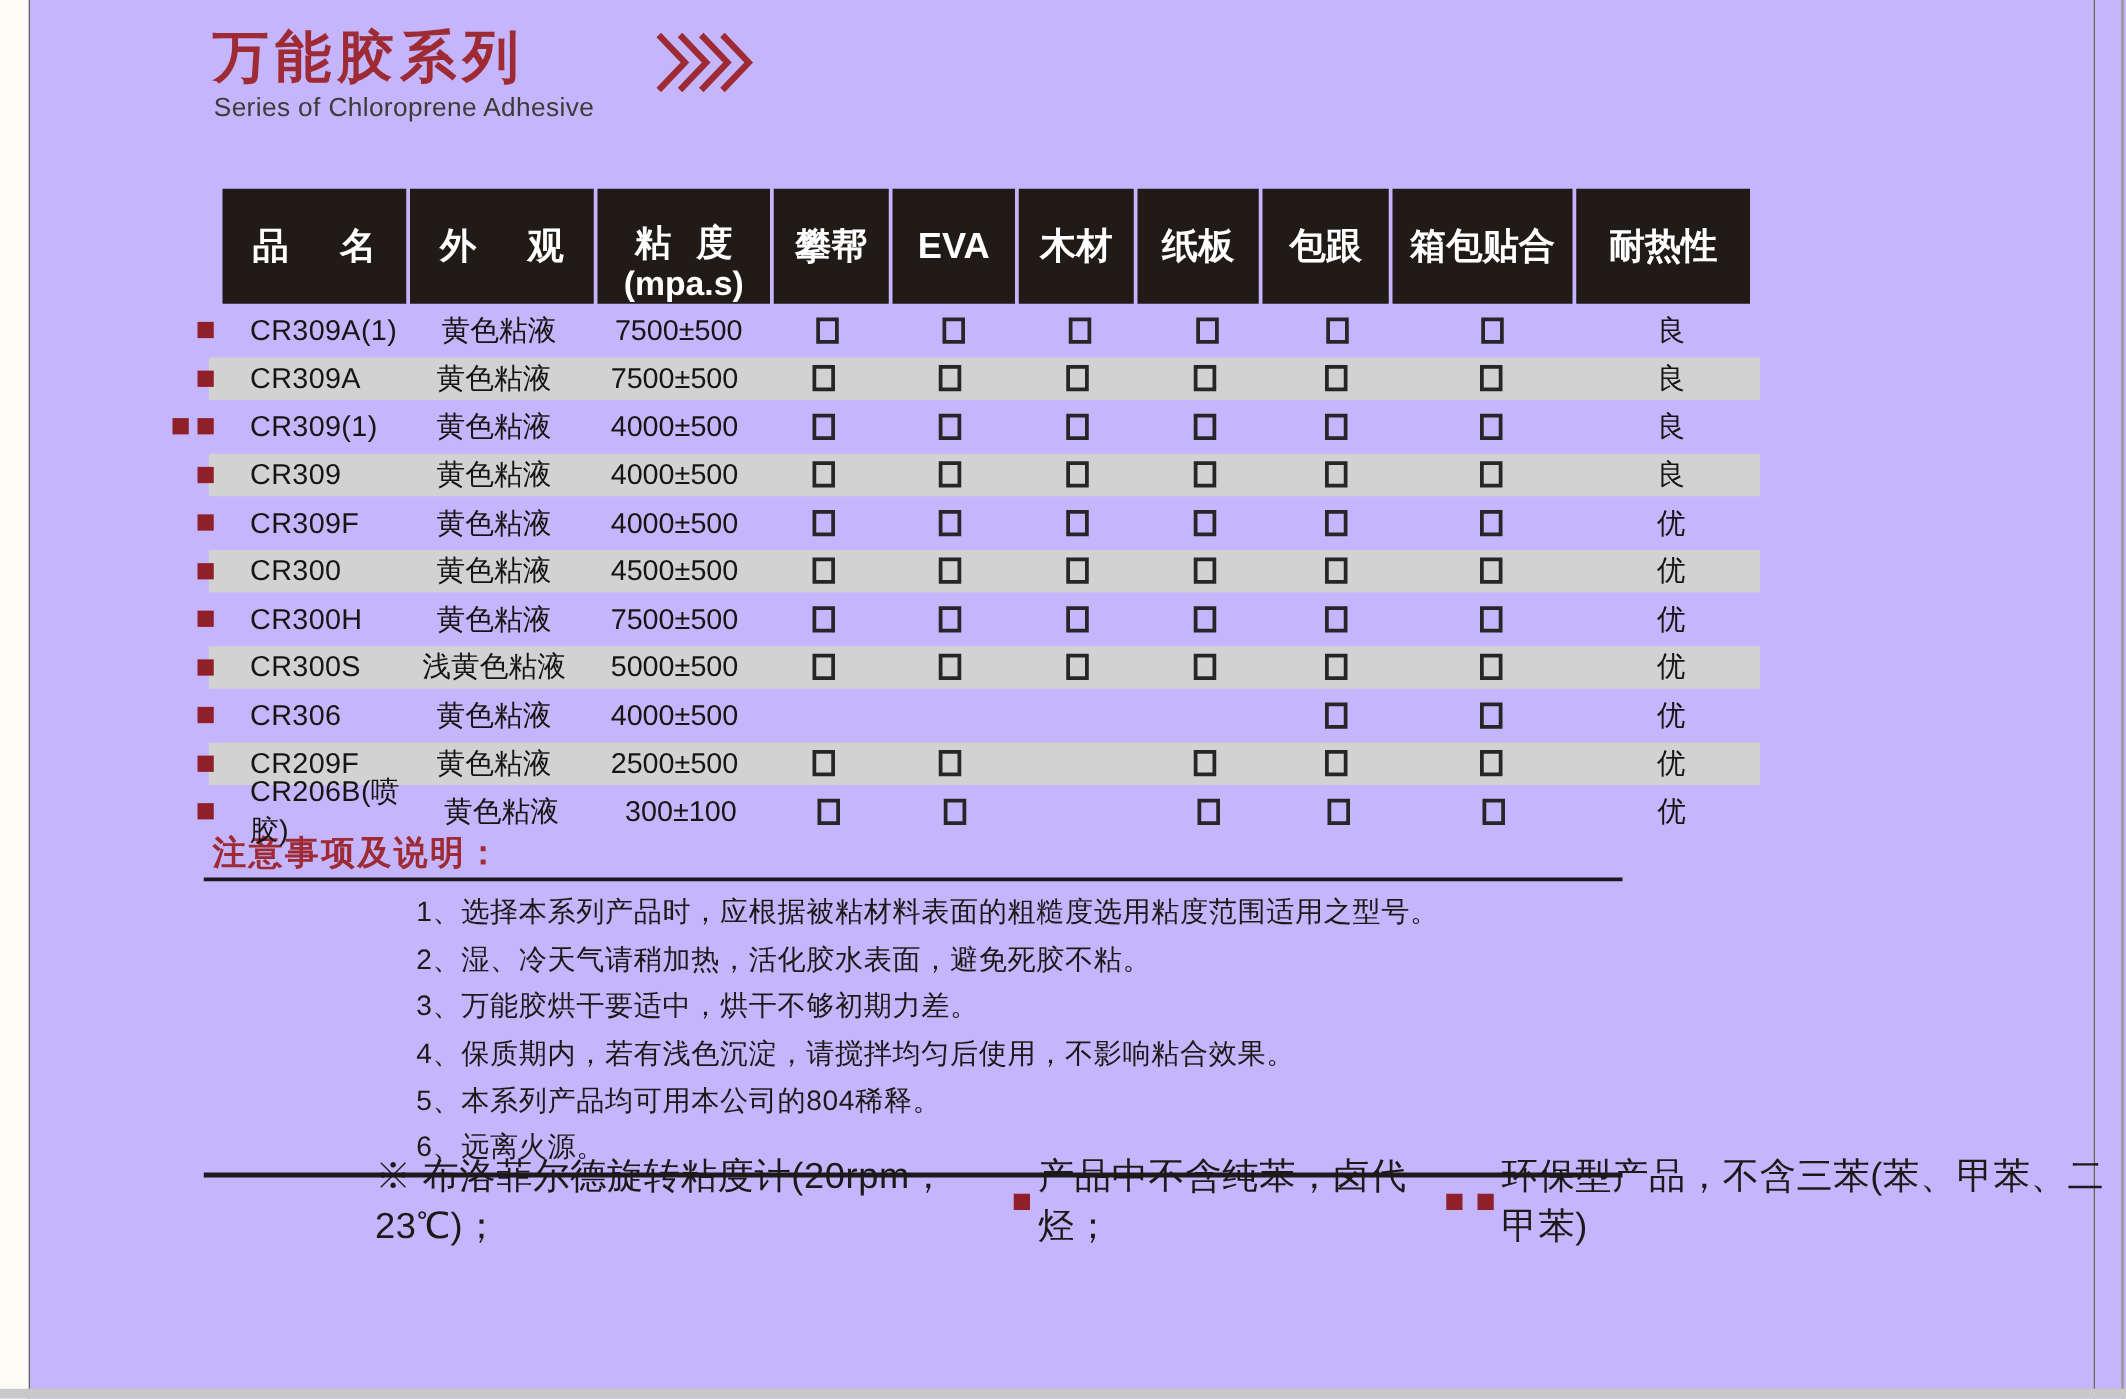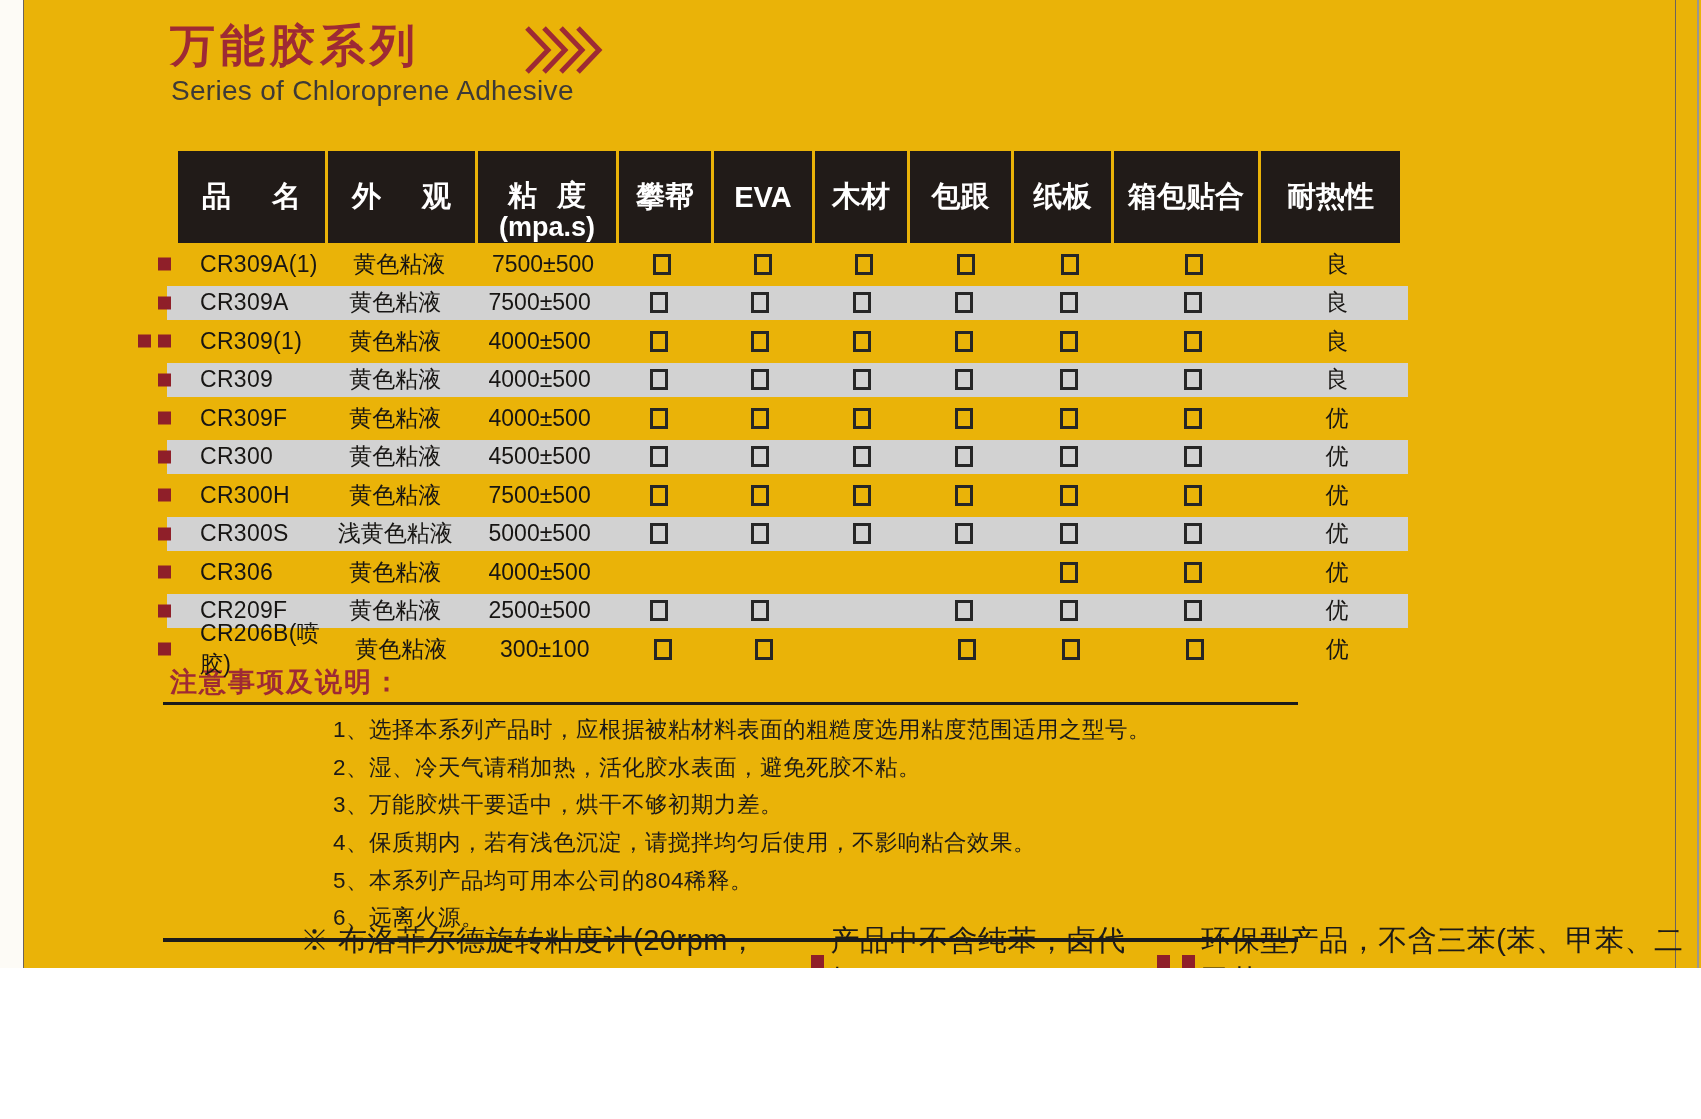--- a/index.html
+++ b/index.html
@@ -4,34 +4,34 @@
 <style>
   :root{
     --accent:#9e2a34;
     --marker:#8f1f29;
     --header-bg:#211b18;
     --stripe:#d2d2d2;
     --ink:#1c1a18;
   }
   html,body{margin:0;padding:0;background:#ffffff;}
   .page{
-    position:relative;width:1701px;height:968px;background:#eab308;
+    position:relative;width:1701px;height:1119px;background:#c4b5fd;
     font-family:"Liberation Sans",sans-serif;overflow:hidden;color:var(--ink);
   }
   
   .left-margin{position:absolute;left:0;top:0;width:23px;height:100%;background:#fdfbf6;}
   .vline{position:absolute;top:0;height:100%;}
   .vl-left{left:23px;width:1px;background:#6d645c;}
   .vl-r1{left:1675px;width:1px;background:#6d645c;}
   .vl-r2{left:1697px;width:2px;background:#9c968f;}
   .bottom-strip{position:absolute;left:0;top:1111px;width:100%;height:8px;background:#c9c9c9;}
 
   
   .title-zh{position:absolute;left:170px;top:16px;font-size:45px;font-weight:bold;color:var(--accent);letter-spacing:5px;}
-  .title-en{position:absolute;left:171px;top:75px;font-size:28px;color:#3e3a37;letter-spacing:0.3px;}
+  .title-en{position:absolute;left:171px;top:75px;font-size:21px;color:#3e3a37;letter-spacing:0.3px;}
   .chevrons{position:absolute;left:524px;top:26px;}
   .chevrons polyline{fill:none;stroke:var(--accent);stroke-width:5;}
 
   
   .table{position:absolute;left:178px;top:131px;width:1222px;margin-top:20px;}
   .thead{display:flex;gap:3px;height:92px;}
   .th{background:var(--header-bg);color:#fff;font-weight:bold;font-size:29px;display:flex;align-items:center;justify-content:center;}
   .jspan{display:block;width:100%;text-align:justify;text-align-last:justify;padding:0 24px;box-sizing:border-box;}
   .th.viscosity{flex-direction:column;line-height:1.15;justify-content:flex-end;}
   .th.viscosity .v1{display:block;width:100%;text-align:justify;text-align-last:justify;padding:0 30px;box-sizing:border-box;}
@@ -88,22 +88,22 @@
       <div class="th c1">
           <span class="jspan">外 观</span>
         </div>
       <div class="th c2 viscosity">
         <span class="v1">粘 度</span>
         <span class="v2">(mpa.s)</span>
       </div>
       <div class="th c3">攀帮</div>
       <div class="th c4">EVA</div>
       <div class="th c5">木材</div>
+      <div class="th c7">纸板</div>
       <div class="th c6">包跟</div>
-      <div class="th c7">纸板</div>
       <div class="th c8">箱包贴合</div>
       <div class="th c9">耐热性</div>
     </div>
     <div class="tbody" id="tbody">
         <div class="trow">
           <span class="mk mk1"></span>
           <div class="td name c0">CR309A(1)</div>
           <div class="td c1">黄色粘液</div>
           <div class="td c2">7500±500</div>
           <div class="td c3">

